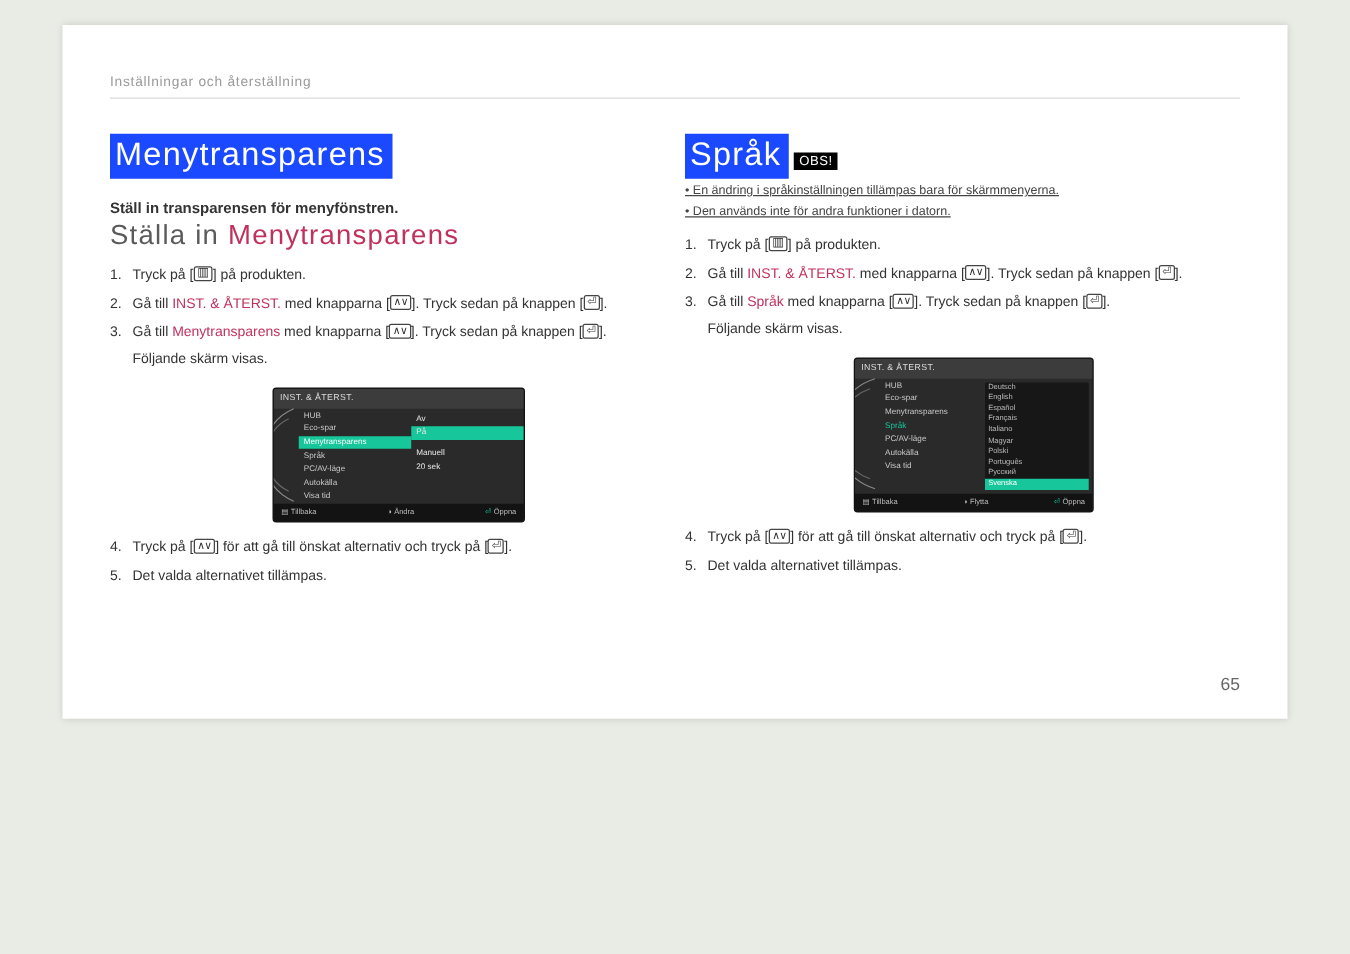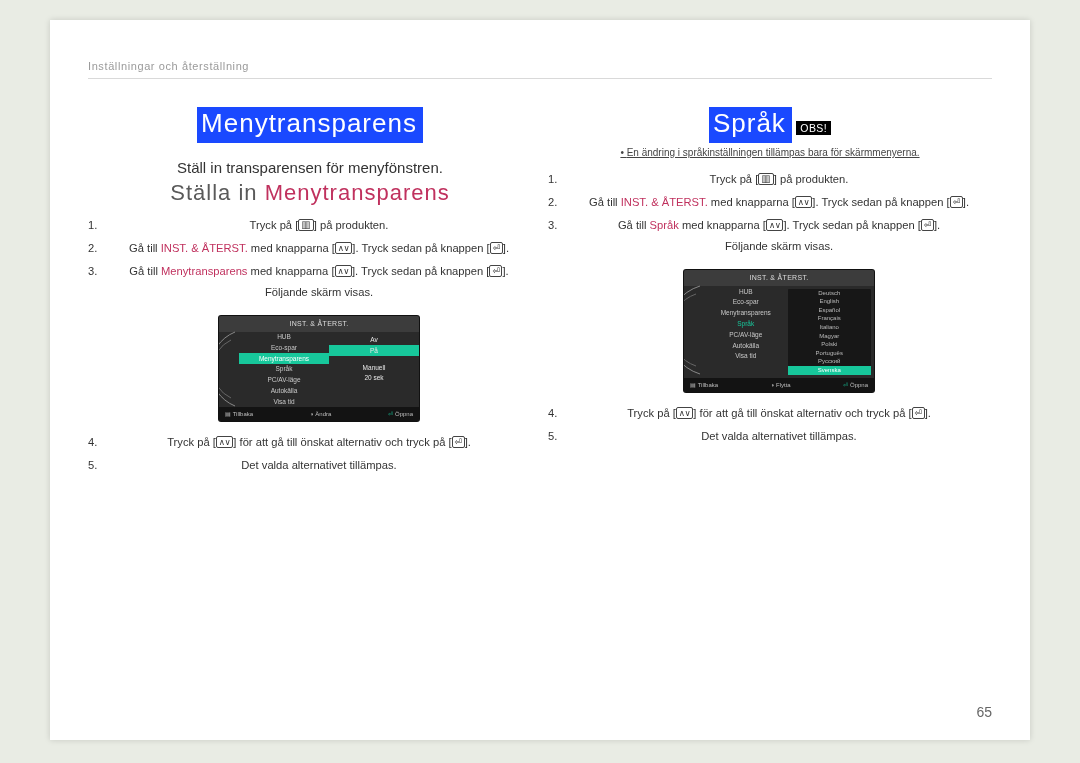--- a/index.html
+++ b/index.html
@@ -1,37 +1,37 @@
 <!DOCTYPE html>
 <html><head>
 <meta charset="utf-8">
 <style>
   * { box-sizing: border-box; margin: 0; padding: 0; }
   html, body { width: 1080px; height: 763px; }
   body { background: #e9ece4; font-family: Arial, Helvetica, sans-serif; color: #333; }
   .page {
     position: absolute;
     left: 50px; top: 20px;
-    width: 980px; height: 720px;
+    width: 980px; height: 555px;
     background: #ffffff;
     box-shadow: 0 0 6px rgba(0,0,0,.15);
     padding: 40px 38px 20px 38px;
   }
   .header-path { font-size: 11px; letter-spacing: .6px; color: #9a9a9a; }
   .hr { height:1px; background:#d9d9d9; margin-top:6px; }
   .cols { display:flex; margin-top:28px; gap: 16px; }
-  .col { flex: 1 1 50%; text-align: center; }
+  .col { flex: 1 1 50%; }
   .h1 {
     display:inline-block;
     background:#1a49ff; color:#fff;
     font-size: 26px; letter-spacing:1px;
     padding: 1px 6px 4px 4px;
     font-weight: 400;
   }
-  .intro { font-size: 15px; margin-top: 14px; line-height:1.5; }
+  .intro { font-size: 12px; margin-top: 14px; line-height:1.5;font-weight:bold; }
   .obs {
     display:inline-block;
     background:#000000; color:#fff;
     font-size:10.5px; padding:1px 4px; margin-top:14px;
     letter-spacing:.4px;
   }
   .bullets { font-size:10px; color:#444; margin-top:3px;text-decoration:underline; }
   .bullets div::before { content:"• "; }
   .bullets div { margin-top:3px; line-height:1.4;}
   .h2 { font-size: 22px; letter-spacing:1px; font-weight:400; color:#5a5a5a;}
@@ -166,20 +166,21 @@
         </li>
         <li data-num="5">Det valda alternativet tillämpas.</li>
       </ol>
     </div>
 
     <div class="col">
       <div class="h1">Språk</div>
       <div class="obs">OBS!</div>
       <div class="bullets">
         <div>En ändring i språkinställningen tillämpas bara för skärmmenyerna.</div>
+        <div>Den används inte för andra funktioner i datorn.</div>
       </div>
 
       <ol class="steps">
         <li data-num="1">
           <span>Tryck på [</span><span class="icon menu"></span><span>] på produkten.</span>
         </li>
         <li data-num="2">
           <span>Gå till </span><span class="link">INST. &amp; ÅTERST.</span><span> med knapparna [</span><span class="icon updown"></span><span>]. Tryck sedan på knappen [</span><span class="icon enter"></span><span>].</span>
         </li>
         <li data-num="3">

